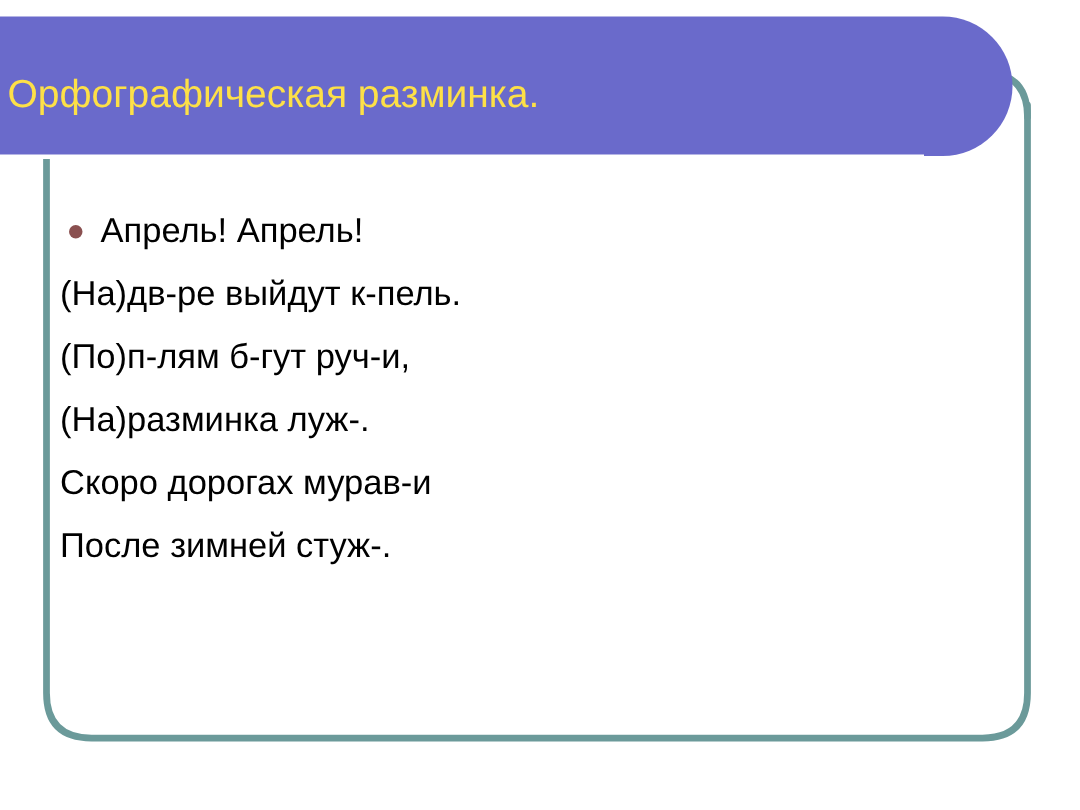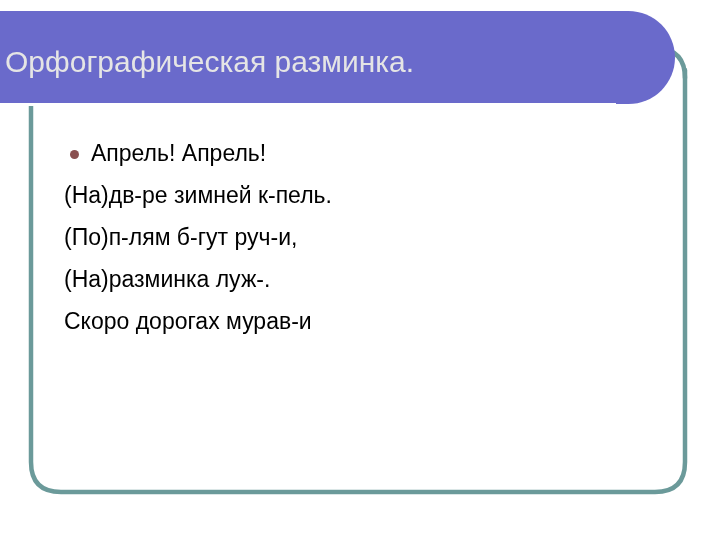--- a/index.html
+++ b/index.html
@@ -47,31 +47,31 @@
     top: 92px;
     width: 636px;
     height: 3px;
     background: #ffffff;
   }
   #title-text {
     position: absolute;
     left: 25px;
     top: 33px;
     width: 620px;
-    color: #e5e5e5;
-    font-size: 30px;
+    color: #fde047;
+    font-size: 26px;
     line-height: 36px;
     letter-spacing: 0px;
     white-space: nowrap;
   }
 
   
   #body-block {
     position: absolute;
-    left: 64px;
+    left: 40px;
     top: 132px;
     width: 600px;
   }
   .body-line {
     font-size: 23px;
     line-height: 42px;
     color: #000000;
     white-space: nowrap;
     position: relative;
   }
@@ -110,31 +110,34 @@
   </div>
 
   <div id="body-block">
 
     <div class="body-line bulleted">
       <span class="bullet-dot"></span>
       <span>Апрель! Апрель!</span>
     </div>
 
     <div class="body-line">
-      <span>(На)дв-ре  зимней к-пель.</span>
+      <span>(На)дв-ре  выйдут к-пель.</span>
     </div>
 
     <div class="body-line">
       <span>(По)п-лям б-гут руч-и,</span>
     </div>
 
     <div class="body-line">
       <span>(На)разминка луж-.</span>
     </div>
 
     <div class="body-line">
       <span>Скоро дорогах мурав-и</span>
     </div>
 
+    <div class="body-line">
+      <span>После зимней стуж-.</span>
+    </div>
 
   </div>
 
 </div>
 
 </body></html>

